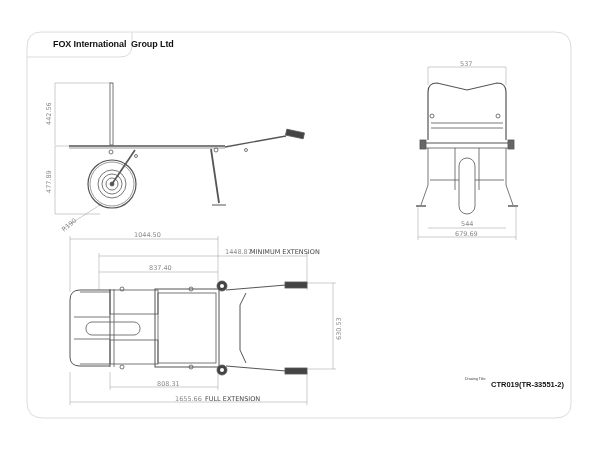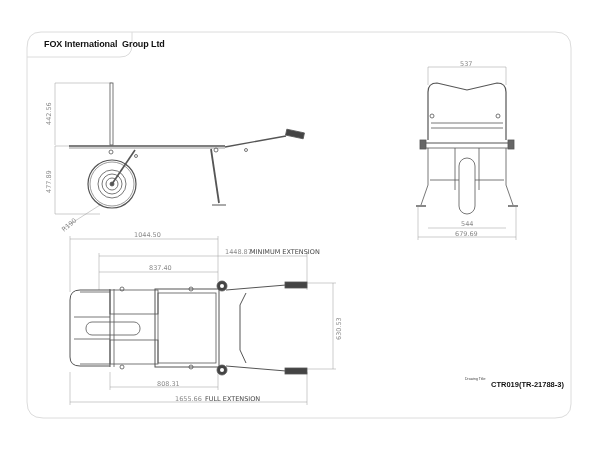--- a/index.html
+++ b/index.html
@@ -1,19 +1,19 @@
 <!DOCTYPE html>
 <html><head>
 <meta charset="utf-8">
 <style>
   html, body { margin: 0; padding: 0; background: #ffffff; }
   body { width: 600px; height: 450px; position: relative; overflow: hidden; font-family: "Liberation Sans", sans-serif; }
   .sheet { position: absolute; left: 0; top: 0; width: 600px; height: 450px; }
   svg { position: absolute; left: 0; top: 0; }
-  .company { position: absolute; left: 44px; top: 39px; font-size: 9px; font-weight: bold; color: #111; letter-spacing: -0.1px; white-space: pre; }
+  .company { position: absolute; left: 29px; top: 39px; font-size: 9px; font-weight: bold; color: #111; letter-spacing: -0.1px; white-space: pre; padding-left: 24px; }
   .dim { font-family: "DejaVu Sans", sans-serif; font-size: 6.5px; fill: #8a8a8a; }
   .dimdark { font-family: "DejaVu Sans", sans-serif; font-size: 6.5px; fill: #444; }
   .title-label { position: absolute; left: 465px; top: 377px; font-size: 3.5px; color: #444; }
   .title-value { position: absolute; left: 491px; top: 380px; font-size: 7.5px; font-weight: bold; color: #111; white-space: nowrap; }
 </style>
 </head>
 <body>
 
 <div class="sheet">
 
@@ -157,14 +157,14 @@
     <text class="dimdark" x="250" y="254">MINIMUM EXTENSION</text>
     <text class="dim" x="149" y="270">837.40</text>
     <text class="dim" transform="translate(341 340) rotate(-90)">630.53</text>
     <text class="dim" x="157" y="386">808.31</text>
     <text class="dim" x="175" y="401">1655.66</text>
     <text class="dimdark" x="205" y="401">FULL EXTENSION</text>
   </svg>
 
   <div class="company">FOX International  Group Ltd</div>
   <div class="title-label">Drawing Title:</div>
-  <div class="title-value">CTR019(TR-21788-3)</div>
+  <div class="title-value">CTR019(TR-33551-2)</div>
 </div>
 
 </body></html>

